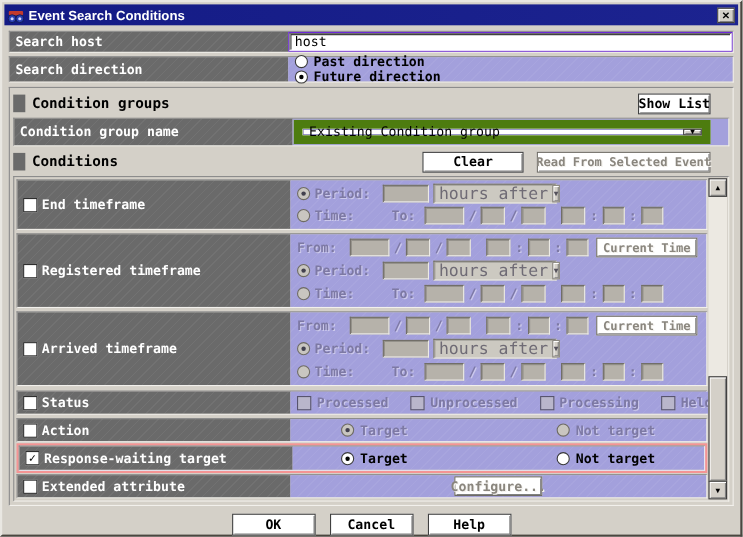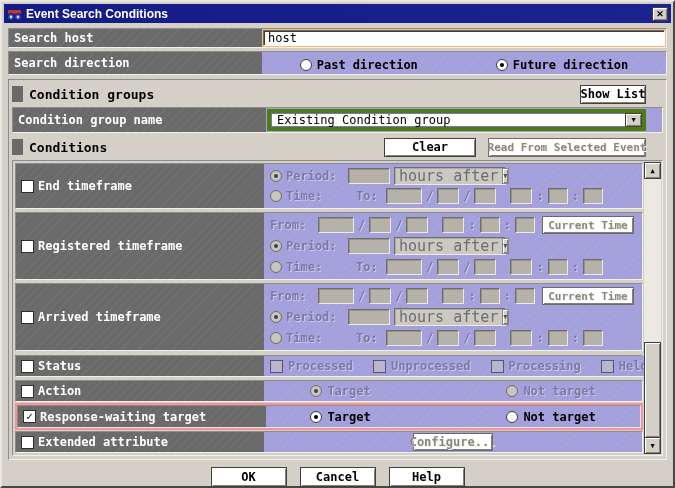--- a/index.html
+++ b/index.html
@@ -57,21 +57,21 @@
 
   
   .txtinput {
     flex: 1; height: auto; background: #fff; color: #000;
     border: 1px solid; border-color: #6e6e6e #fff #fff #6e6e6e;
     box-shadow: inset 1px 1px 0 #3c3c3c;
     font: 12px "DejaVu Sans Mono", monospace; padding: 0 4px; outline: none;
   }
   .combo {
     flex: 1; display: flex; align-items: stretch;
-    border: 4px solid #4d7c0f; background: #fff;
+    border: 8px solid #4d7c0f; background: #fff;
     box-shadow: 0 0 0 1px #7a76b8 inset;
   }
   .combotext { flex: 1; font-size: 12px; color: #000; display: flex; align-items: center; padding: 0 6px; }
   .combobtn {
     width: 17px; background: #d4d0c8; border: 1px solid #404040;
     box-shadow: inset 1px 1px 0 #fff, inset -1px -1px 0 #808080;
     display: flex; align-items: center; justify-content: center;
     font-size: 7px; color: #000;
   }
 
@@ -197,28 +197,28 @@
       </svg>
     </span>
     <span class="title">Event Search Conditions</span>
     <span class="closebtn">✕</span>
   </div>
 
   <div class="inner">
 
     <div class="row mt3">
       <div class="lblcell">Search host</div>
-      <div class="content" style="background:#fdba74; padding:1px;justify-content:flex-end;">
+      <div class="content" style="background:#6d28d9; padding:1px;justify-content:flex-end;">
         <input class="txtinput" value="host" style="">
       </div>
     </div>
 
     <div class="row mt3">
       <div class="lblcell">Search direction</div>
-      <div class="content" style="flex-direction:row; align-items:flex-end; height:22px;">
+      <div class="content" style="flex-direction:column; align-items:flex-start; height:22px;">
         <span class="opt firstopt">
           <span class="radio"></span>
           <span class="optlbl">Past direction</span>
         </span>
         <span class="opt">
           <span class="radio on"></span>
           <span class="optlbl">Future direction</span>
         </span>
       </div>
     </div>

